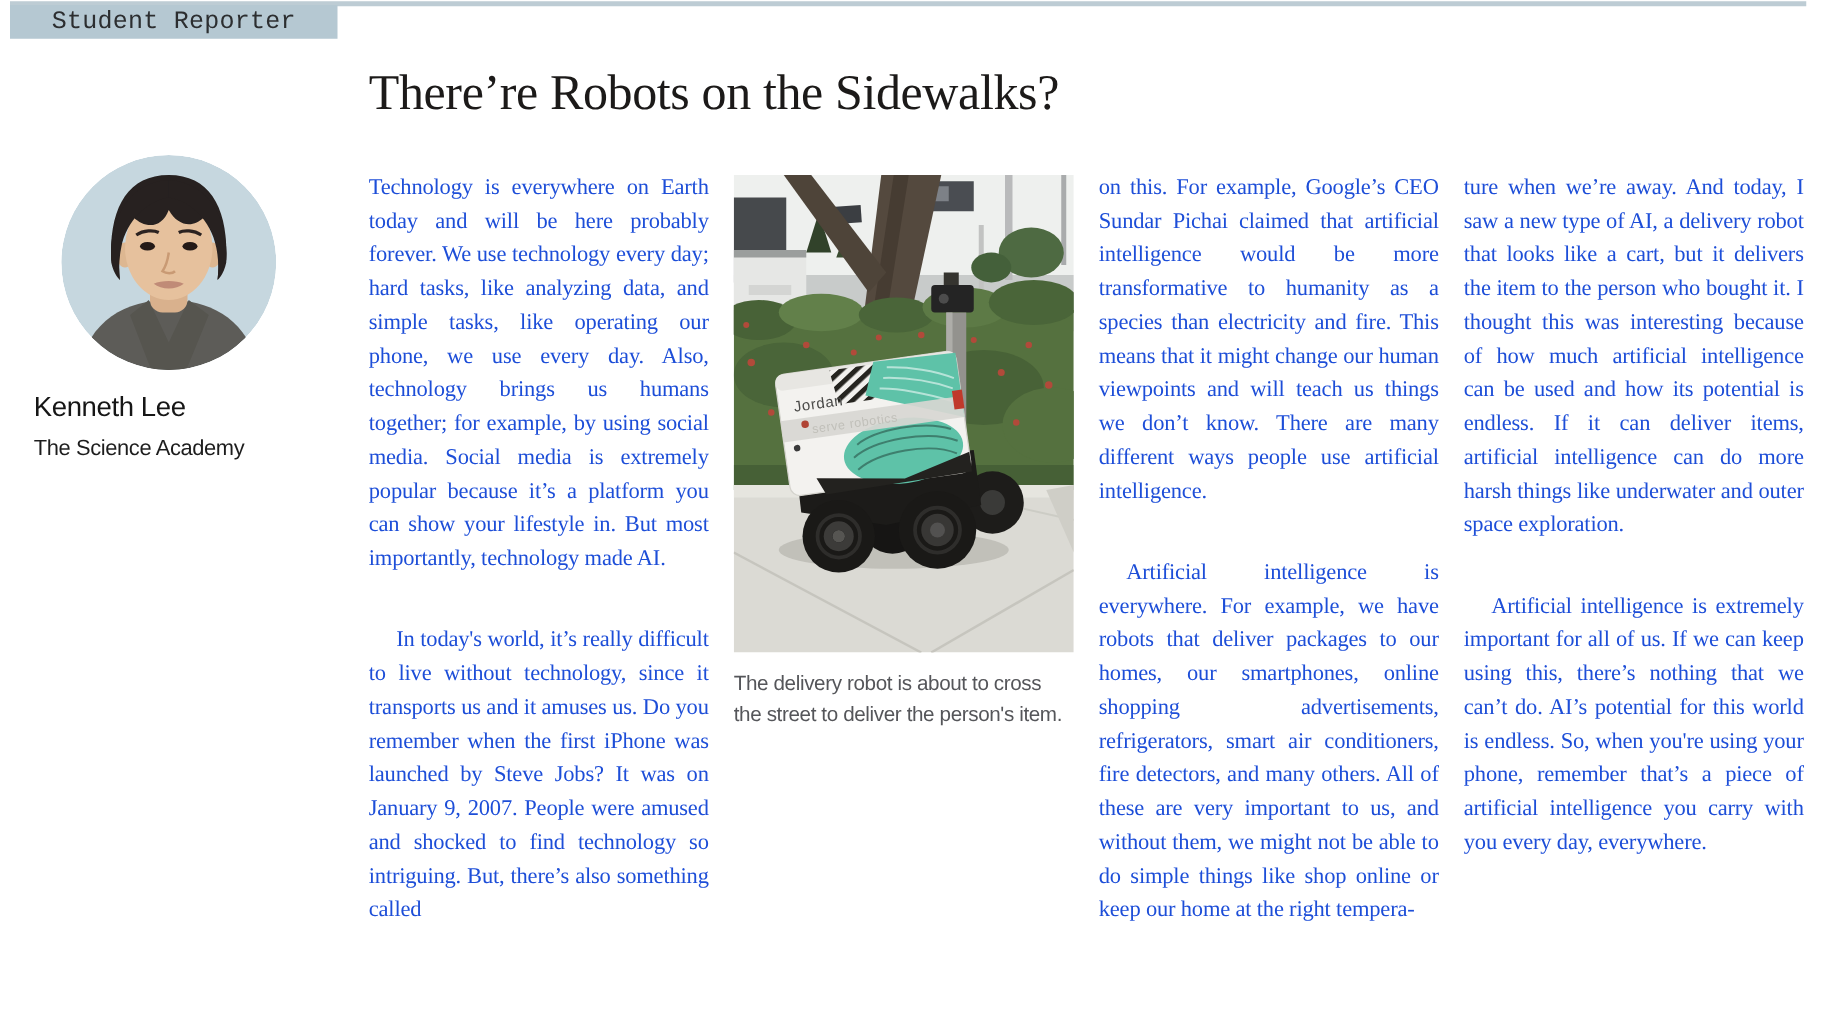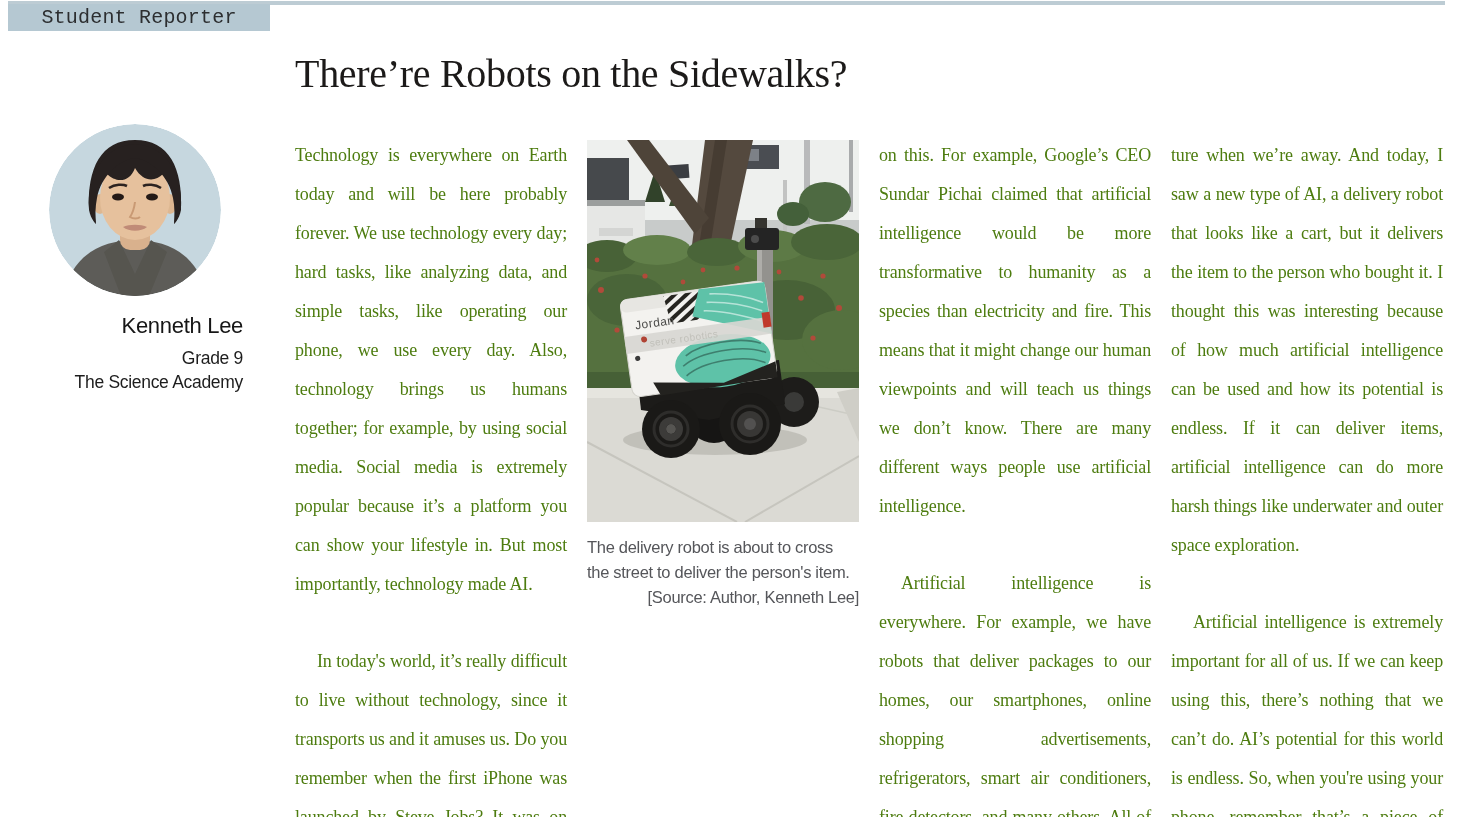--- a/index.html
+++ b/index.html
@@ -36,21 +36,21 @@
     font-family: "Liberation Serif", "DejaVu Serif", serif;
     font-size: 40px;
     font-weight: 500;
     color: #1c1a19;
     letter-spacing: -0.3px;
   }
   .author {
     position: absolute;
     left: 27px; top: 124px;
     width: 216px;
-    text-align: right;
+    text-align: left;
     font-family: "Liberation Sans", "DejaVu Sans", sans-serif;
   }
   .portrait {
     width: 172px; height: 172px;
     border-radius: 50%;
     overflow: hidden;
     margin: 0 auto;
     display: block;
   }
   .author-name {
@@ -68,23 +68,23 @@
   }
   .columns {
     position: absolute;
     left: 295px; top: 136px;
     display: flex;
     gap: 20px;
   }
   .col { width: 272px; }
   .col p {
     font-size: 18px;
-    line-height: 39px;
+    line-height: 27px;
     text-align: justify;
-    color: #4d7c0f;
+    color: #1d4ed8;
     letter-spacing: -0.15px;
   }
   .col p + p { margin-top: 38px; }
   .col p.indent { text-indent: 22px; }
   figure.robot-figure { margin: 4px 0 0 0; }
   .robot-photo { display: block; width: 272px; height: 382px; }
   figcaption {
     margin-top: 13px;
     font-family: "Liberation Sans", "DejaVu Sans", sans-serif;
     font-size: 16.5px;
@@ -139,21 +139,20 @@
         <ellipse cx="69" cy="73" rx="6" ry="3.4" fill="#241a17"></ellipse>
         <ellipse cx="103" cy="73" rx="6" ry="3.4" fill="#241a17"></ellipse>
 
         <path d="M86,78 C85,86 83,90 81,93 C84,95 89,95 91,93" stroke="#c99a74" stroke-width="2" fill="none"></path>
 
         <path d="M74,103 C80,100 92,100 98,103 C92,108 80,108 74,103 Z" fill="#c08b77"></path>
       </g>
     </svg>
     <div class="author-name">Kenneth Lee</div>
     <div class="author-info">
-      <div>Grade 9</div>
       <div>The Science Academy</div>
     </div>
   </div>
 
   <div class="columns">
 
     <div class="col">
       <p>Technology is everywhere on Earth today and will be here probably forever. We use technology every day; hard tasks, like analyzing data, and simple tasks, like operating our phone, we use every day. Also, technology brings us humans together; for example, by using social media. Social media is extremely popular because it’s a platform you can show your lifestyle in. But most importantly, technology made AI.</p>
       <p class="indent">In today's world, it’s really difficult to live without technology, since it transports us and it amuses us. Do you remember when the first iPhone was launched by Steve Jobs? It was on January 9, 2007. People were amused and shocked to find technology so intriguing. But, there’s also something called</p>
     </div>
@@ -278,21 +277,20 @@
             <g>
               <circle cx="163" cy="284" r="31" fill="#1a1917"></circle>
               <circle cx="163" cy="284" r="18" fill="none" stroke="#2e2d2b" stroke-width="3"></circle>
               <circle cx="163" cy="284" r="13" fill="#383735"></circle>
               <circle cx="163" cy="284" r="6" fill="#525150"></circle>
             </g>
           </g>
         </svg>
         <figcaption>
           <span>The delivery robot is about to cross the street to deliver the person's item.</span>
-          <span class="caption-source">[Source: Author, Kenneth Lee]</span>
         </figcaption>
       </figure>
     </div>
 
     <div class="col">
       <p>on this. For example, Google’s CEO Sundar Pichai claimed that artificial intelligence would be more transformative to humanity as a species than electricity and fire. This means that it might change our human viewpoints and will teach us things we don’t know. There are many different ways people use artificial intelligence.</p>
       <p class="indent">Artificial intelligence is everywhere. For example, we have robots that deliver packages to our homes, our smartphones, online shopping advertisements, refrigerators, smart air conditioners, fire detectors, and many others. All of these are very important to us, and without them, we might not be able to do simple things like shop online or keep our home at the right tempera-</p>
     </div>
 
     <div class="col">

